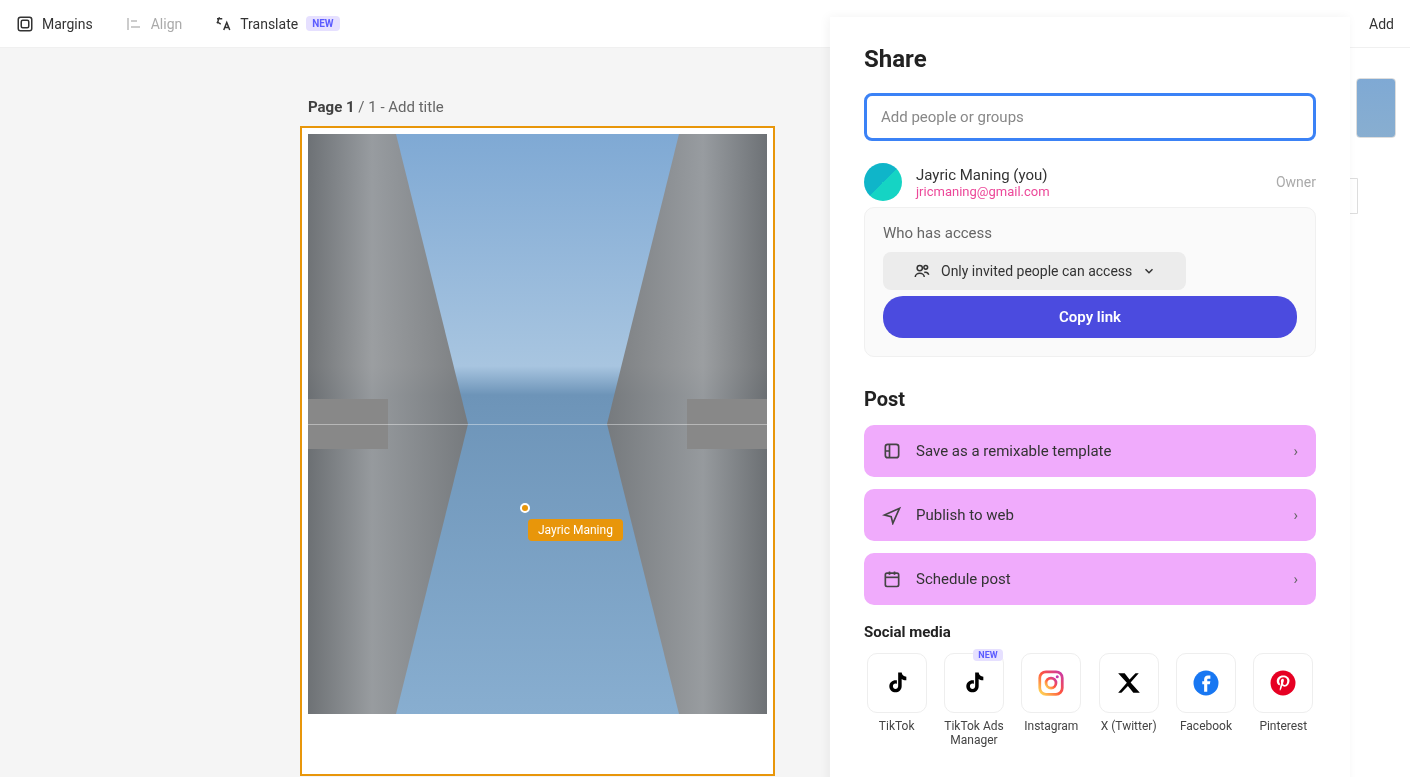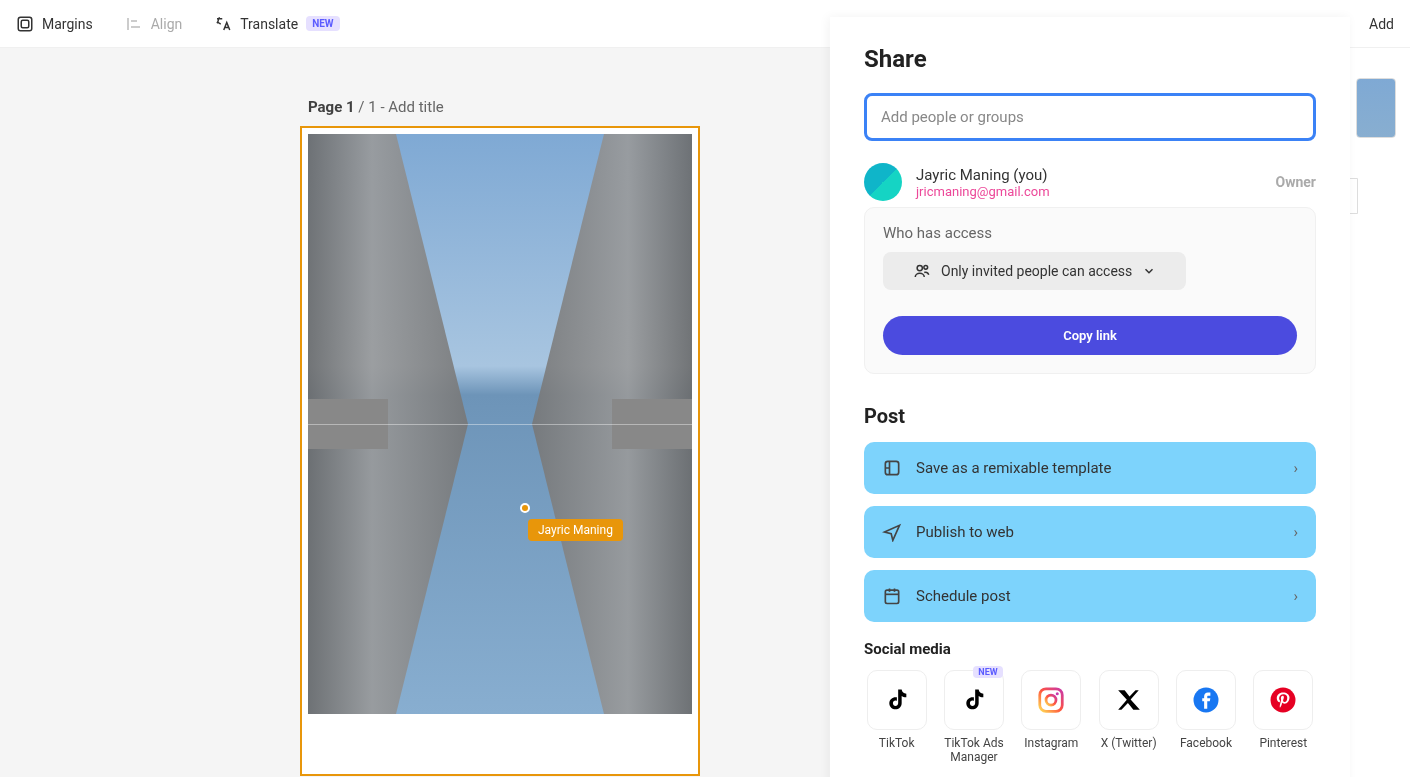--- a/index.html
+++ b/index.html
@@ -8,21 +8,21 @@
   .toolbar { position: absolute; top: 0; left: 0; right: 0; height: 48px; background: #fff; display: flex; align-items: center; padding: 0 16px; gap: 32px; border-bottom: 1px solid #f0f0f0; }
   .toolbar-item { display: flex; align-items: center; gap: 8px; font-size: 14px; color: #333; cursor: pointer; }
   .toolbar-item.dim { color: #aaa; }
   .new-badge { background: #e6e0ff; color: #5c5cff; font-size: 10px; font-weight: 700; padding: 2px 6px; border-radius: 4px; }
   .toolbar-add { position: absolute; right: 16px; font-size: 14px; color: #333; }
 
   .canvas-area { position: absolute; top: 48px; left: 0; width: 830px; bottom: 0; background: #f5f5f5; }
   .page-label { position: absolute; top: 50px; left: 308px; font-size: 15px; }
   .page-label .bold { font-weight: 700; color: #404040; }
   .page-label .light { color: #666; }
-  .artboard { position: absolute; top: 78px; left: 300px; width: 400px; height: 650px; border: 2px solid #e8960a; background: #fff; overflow: hidden; }
+  .artboard { position: absolute; top: 78px; left: 300px; width: 475px; height: 650px; border: 2px solid #e8960a; background: #fff; overflow: hidden; }
   .scene { position: absolute; top: 6px; left: 6px; right: 6px; bottom: 60px; background: linear-gradient(#7fa9d4 0%, #a8c5e0 40%, #6d94b8 45%, #88aed0 100%); }
   .gate-left { position:absolute; left:0; top:0; width:160px; height:100%; background:linear-gradient(90deg,#6b6b6b,#9a9a9a 40%,#777 100%); clip-path: polygon(0 0, 55% 0, 100% 50%, 55% 100%, 0 100%); opacity:.9;}
   .gate-right { position:absolute; right:0; top:0; width:160px; height:100%; background:linear-gradient(270deg,#6b6b6b,#9a9a9a 40%,#777 100%); clip-path: polygon(45% 0, 100% 0, 100% 100%, 45% 100%, 0 50%); opacity:.9;}
   .base-left { position:absolute; left:0; bottom:50%; width:80px; height:50px; background:#888; transform:translateY(50%);}
   .base-right { position:absolute; right:0; bottom:50%; width:80px; height:50px; background:#888; transform:translateY(50%);}
   .reflection-line { position:absolute; top:50%; left:0; right:0; height:1px; background:rgba(255,255,255,.4);}
   .user-tag { position:absolute; top:391px; left:226px; background:#e8960a; color:#fff; font-size:12px; padding:4px 10px; border-radius:4px; }
   .user-dot { position:absolute; top:375px; left:218px; width:10px; height:10px; border-radius:50%; background:#e8960a; border:2px solid #fff; }
 
   .right-column { position: absolute; top: 48px; right: 0; bottom: 0; width: 65px; background: #fff; border-left: 1px solid #eee; }
@@ -36,29 +36,29 @@
 
   .input-wrap { border:3px solid #3b82f6; border-radius:8px; padding:2px; margin-bottom:22px;}
   .people-input { width:100%; border:none; outline:none; font-size:15px; padding:10px 12px; color:#333; border-radius:5px;}
   .people-input::placeholder { color:#888; }
 
   .owner-row { display:flex; align-items:center; gap:14px; margin-bottom:6px;}
   .avatar { width:38px; height:38px; border-radius:50%; background:linear-gradient(135deg,#0fb5c9 50%,#15d4c4 50%); }
   .owner-info { flex:1; }
   .owner-name { font-size:15px; color:#333; }
   .owner-email { font-size:13px; color:#ec4899; }
-  .owner-role { font-size:14px; color:#aaa;font-weight:bold; }
+  .owner-role { font-size:14px; color:#aaa; }
 
   .access-block { background:#fafafa; border-radius:10px; padding:16px 18px 18px; margin-bottom:30px; border:1px solid #f0f0f0;}
   .access-label { font-size:15px; color:#666; margin-bottom:10px; }
   .access-select { display:inline-flex; align-items:center; gap:10px; background:#ececec; padding:10px 30px; border-radius:8px; font-size:14px; color:#333; cursor:pointer;}
-  .copy-btn { width:100%; margin-top:26px; background:#4b4bdf; color:#fff; border:none; padding:12px; border-radius:20px; font-size:13px; font-weight:600; cursor:pointer;}
+  .copy-btn { width:100%; margin-top:6px; background:#4b4bdf; color:#fff; border:none; padding:12px; border-radius:20px; font-size:15px; font-weight:600; cursor:pointer;}
 
   .post-title { font-size:20px; font-weight:700; color:#222; margin-bottom:14px;}
-  .option-row { display:flex; align-items:center; gap:14px; background:#7dd3fc; padding:16px 18px; border-radius:10px; margin-bottom:12px; font-size:15px; color:#333; cursor:pointer;}
+  .option-row { display:flex; align-items:center; gap:14px; background:#f0abfc; padding:16px 18px; border-radius:10px; margin-bottom:12px; font-size:15px; color:#333; cursor:pointer;}
   .option-row .arrow { margin-left:auto; color:#666;}
 
   .social-title { font-size:15px; font-weight:700; color:#222; margin:18px 0 12px;}
   .social-grid { display:flex; gap:12px; }
   .social-item { width:74px; text-align:center; font-size:12px; color:#444; cursor:pointer; position:relative;}
   .social-icon { width:60px; height:60px; border:1px solid #eee; border-radius:10px; display:flex; align-items:center; justify-content:center; margin:0 auto 6px; background:#fff;}
   .social-badge { position:absolute; top:-4px; right:4px; background:#e6e0ff; color:#5c5cff; font-size:9px; font-weight:700; padding:1px 5px; border-radius:4px;}
 
   svg { display:block; }
 </style>

